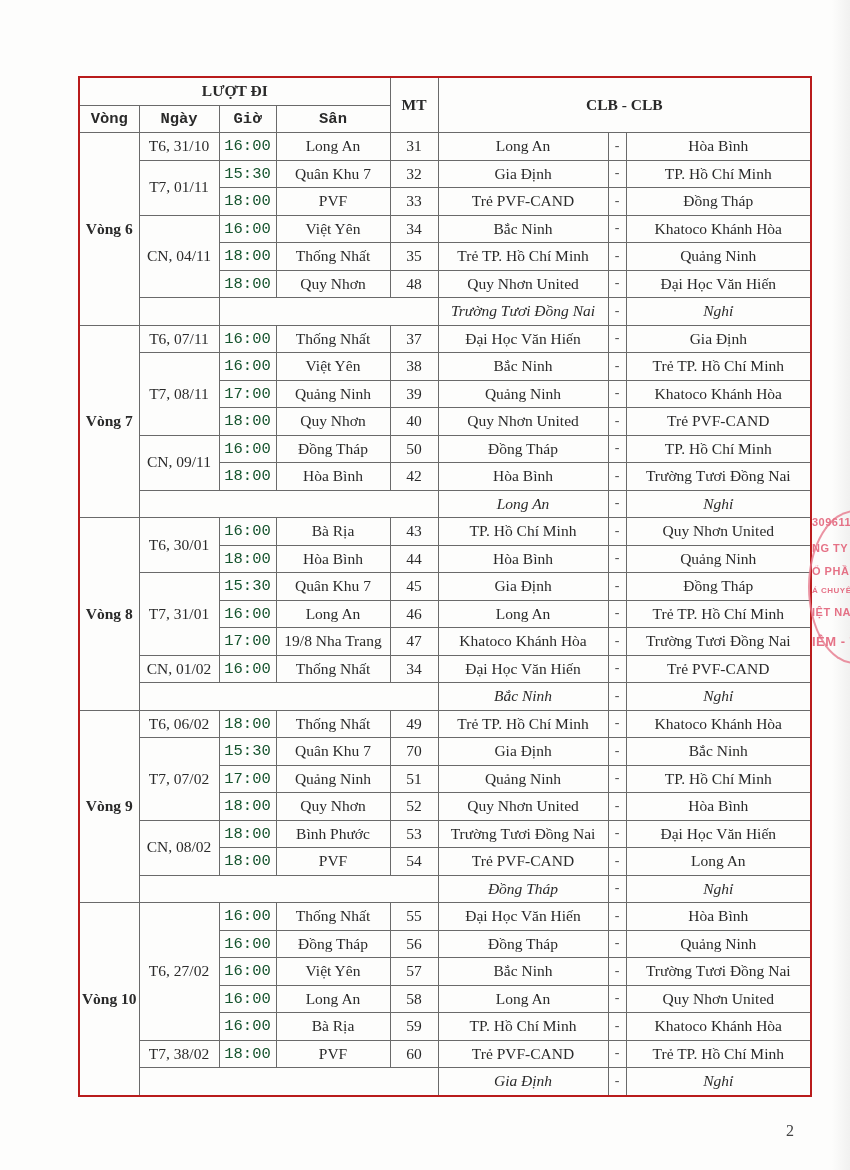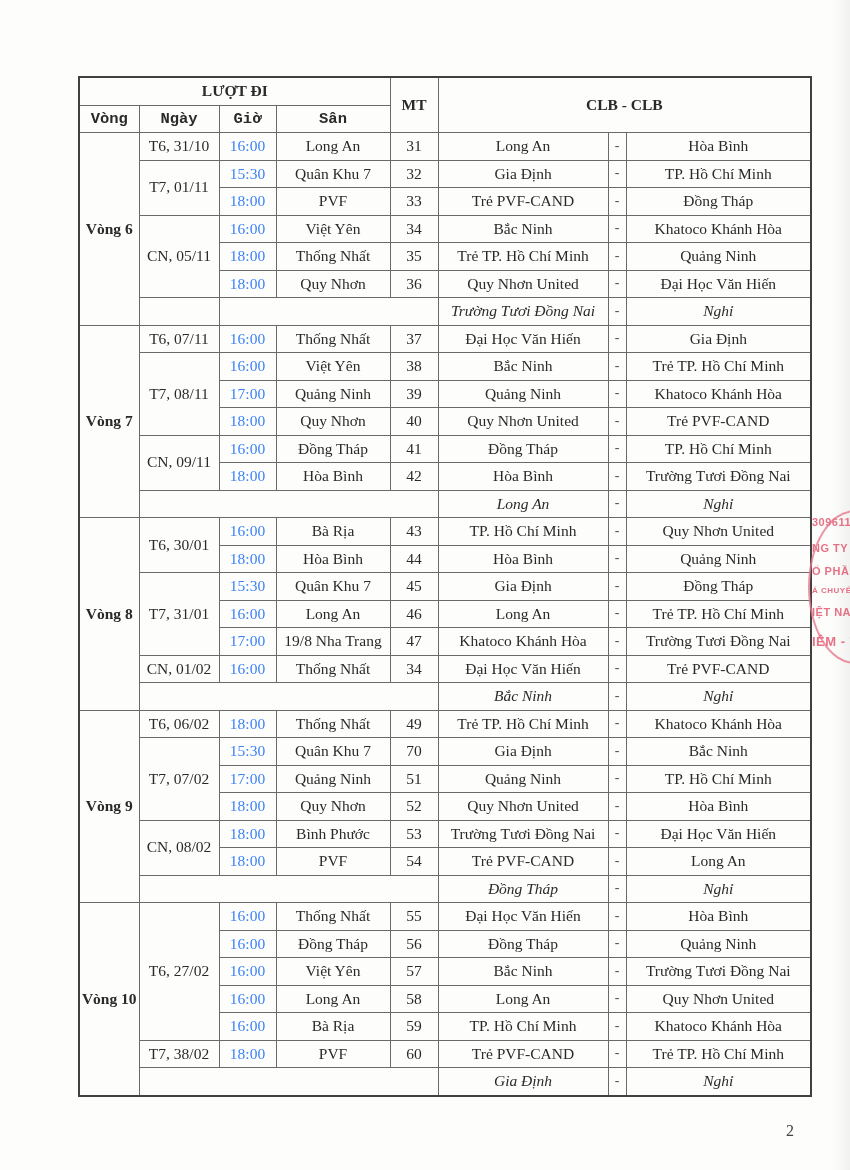--- a/index.html
+++ b/index.html
@@ -30,24 +30,24 @@
     padding: 0;
     height: 26.5px;
     line-height: 1.05;
     white-space: nowrap;
     overflow: hidden;
   }
   table.schedule th { font-weight: bold; font-size: 15.5px; }
   .hdr1 th { height: 30px; }
   .hdr2 th { height: 26px; font-family: Liberation Mono, monospace; }
   .group-top td { border-top: 2px solid #3a3a3a; }
-  table.schedule { border: 2px solid #404040; }
+  table.schedule { border: 2px solid #b91c1c; }
   .round { font-weight: bold; line-height: 1.35; }
   .date { font-weight: normal; line-height: 1.5; }
-  .time { color: #3b82f6; }
+  .time { color: #14532d; font-family: Liberation Mono, monospace; }
   .dash { color: #555; font-size: 14px; }
   .italic { font-style: italic; }
   .page-num {
     position: absolute; left: 786px; top: 1122px;
     font-size: 16px; color: #444;
   }
   .stamp {
     position: absolute; left: 808px; top: 510px;
     width: 60px; height: 150px;
     color: #e0506a; opacity: 0.8;
@@ -114,40 +114,40 @@
     </tr>
     <tr>
       <td class="time">18:00</td>
       <td>PVF</td>
       <td>33</td>
       <td>Trẻ PVF-CAND</td>
       <td class="dash">-</td>
       <td>Đồng Tháp</td>
     </tr>
     <tr>
-      <td rowspan="3" class="date" style="white-space:normal">CN, 05/11</td>
+      <td rowspan="3" class="date" style="white-space:normal">CN, 04/11</td>
       <td class="time">16:00</td>
       <td>Việt Yên</td>
       <td>34</td>
       <td>Bắc Ninh</td>
       <td class="dash">-</td>
       <td>Khatoco Khánh Hòa</td>
     </tr>
     <tr>
       <td class="time">18:00</td>
       <td>Thống Nhất</td>
       <td>35</td>
       <td>Trẻ TP. Hồ Chí Minh</td>
       <td class="dash">-</td>
       <td>Quảng Ninh</td>
     </tr>
     <tr>
       <td class="time">18:00</td>
       <td>Quy Nhơn</td>
-      <td>36</td>
+      <td>48</td>
       <td>Quy Nhơn United</td>
       <td class="dash">-</td>
       <td>Đại Học Văn Hiến</td>
     </tr>
     <tr>
       <td></td>
       <td colspan="3"></td>
       <td class="italic">Trường Tươi Đồng Nai</td>
       <td class="dash">-</td>
       <td class="italic">Nghỉ</td>
@@ -185,21 +185,21 @@
       <td>Quy Nhơn</td>
       <td>40</td>
       <td>Quy Nhơn United</td>
       <td class="dash">-</td>
       <td>Trẻ PVF-CAND</td>
     </tr>
     <tr>
       <td rowspan="2" class="date" style="white-space:normal">CN, 09/11</td>
       <td class="time">16:00</td>
       <td>Đồng Tháp</td>
-      <td>41</td>
+      <td>50</td>
       <td>Đồng Tháp</td>
       <td class="dash">-</td>
       <td>TP. Hồ Chí Minh</td>
     </tr>
     <tr>
       <td class="time">18:00</td>
       <td>Hòa Bình</td>
       <td>42</td>
       <td>Hòa Bình</td>
       <td class="dash">-</td>

